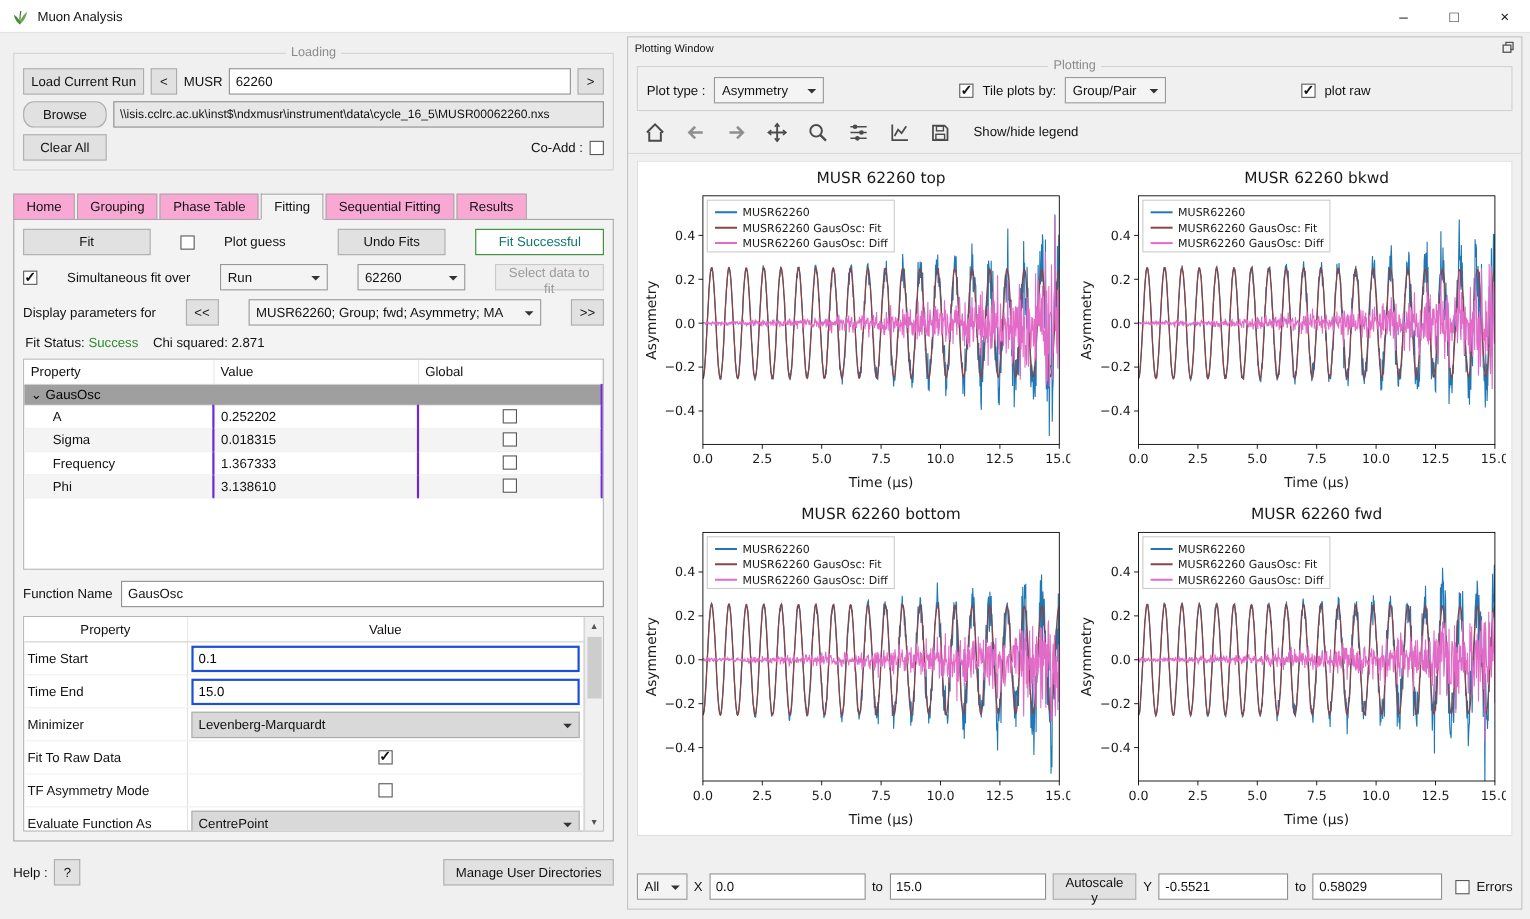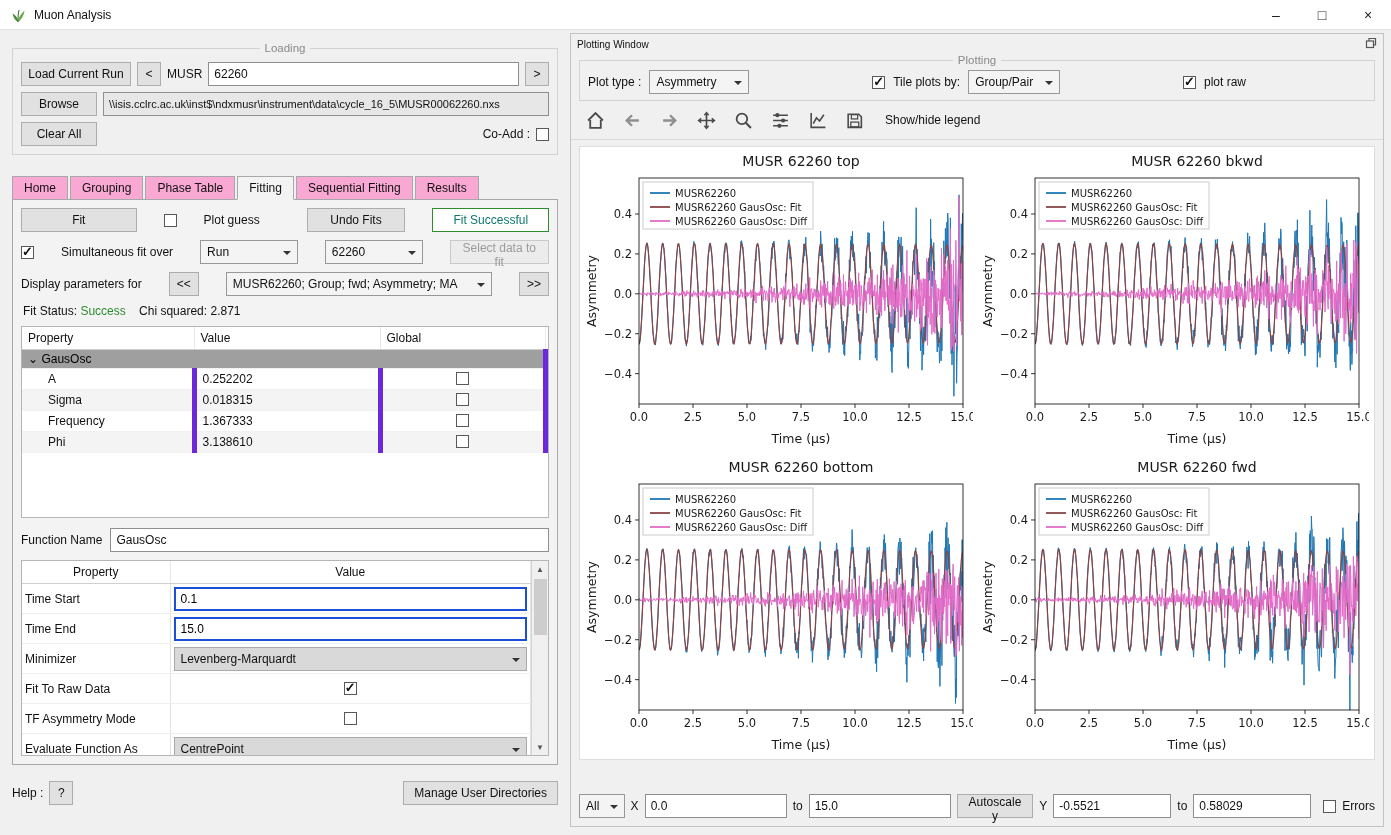--- a/index.html
+++ b/index.html
@@ -37,21 +37,21 @@
   .tab-panel{border:1px solid #a8a8a8;background:#f3f3f3;padding:8px;position:relative;z-index:1;}
   .fitrow{display:flex;gap:27px;align-items:center;margin-bottom:8px;}
   .status-row{margin:4px 0 8px 2px;}
   .status-green{color:#2e8b2e;}
   .chi{margin-left:10px;}
 
   .tbl-wrap{border:1px solid #b5b5b5;background:#fff;overflow:hidden;}
   table{border-collapse:collapse;width:100%;table-layout:fixed;font-size:12px;}
   th{font-weight:normal;padding:4px 6px;border-bottom:1px solid #cfcfcf;border-right:1px solid #e8e8e8;background:#fff;}
   .param-table th{text-align:left;}
-  .param-table td{padding:3px 6px;border-right:5px solid #6d28d9;border-bottom:1px solid #f1f1f1;}
+  .param-table td{padding:3px 6px;border-right:2px solid #6d28d9;border-bottom:1px solid #f1f1f1;}
   .param-table tr.alt td{background:#f4f4f4;}
   .param-table tr.group-row td{background:#9f9f9f;color:#000;padding:2px 6px;}
   .param-table .pname{padding-left:26px;}
   .param-wrap{height:192px;margin-bottom:10px;}
   .cbcell{text-align:center;}
 
   .fn-row{display:flex;gap:8px;align-items:center;margin-bottom:8px;}
   .settings-wrap{height:196px;position:relative;}
   .settings-table{width:calc(100% - 17px);}
   .settings-table th{text-align:center;}
@@ -100,21 +100,21 @@
     <fieldset>
       <legend>Loading</legend>
       <div class="load-row">
         <button class="btn" style="width:110px;padding:0 4px;">Load Current Run</button>
         <button class="btn tiny">&lt;</button>
         <span class="lbl">MUSR</span>
         <input class="tinput" style="flex: 1 1 0%;" value="62260">
         <button class="btn tiny">&gt;</button>
       </div>
       <div class="load-row">
-        <button class="btn" style="width:76px;">Browse</button>
+        <button class="btn" style="width:76px;border-radius:10px;">Browse</button>
         <input class="tinput gray" style="flex: 1 1 0%; font-size: 11px;" value="\\isis.cclrc.ac.uk\inst$\ndxmusr\instrument\data\cycle_16_5\MUSR00062260.nxs">
       </div>
       <div class="load-row" style="margin-bottom:0;">
         <button class="btn" style="width:76px;">Clear All</button>
         <span class="spacer" style="flex:1;"></span>
         <span class="lbl">Co-Add :</span>
         <span class="cb"></span>
       </div>
     </fieldset>
 

